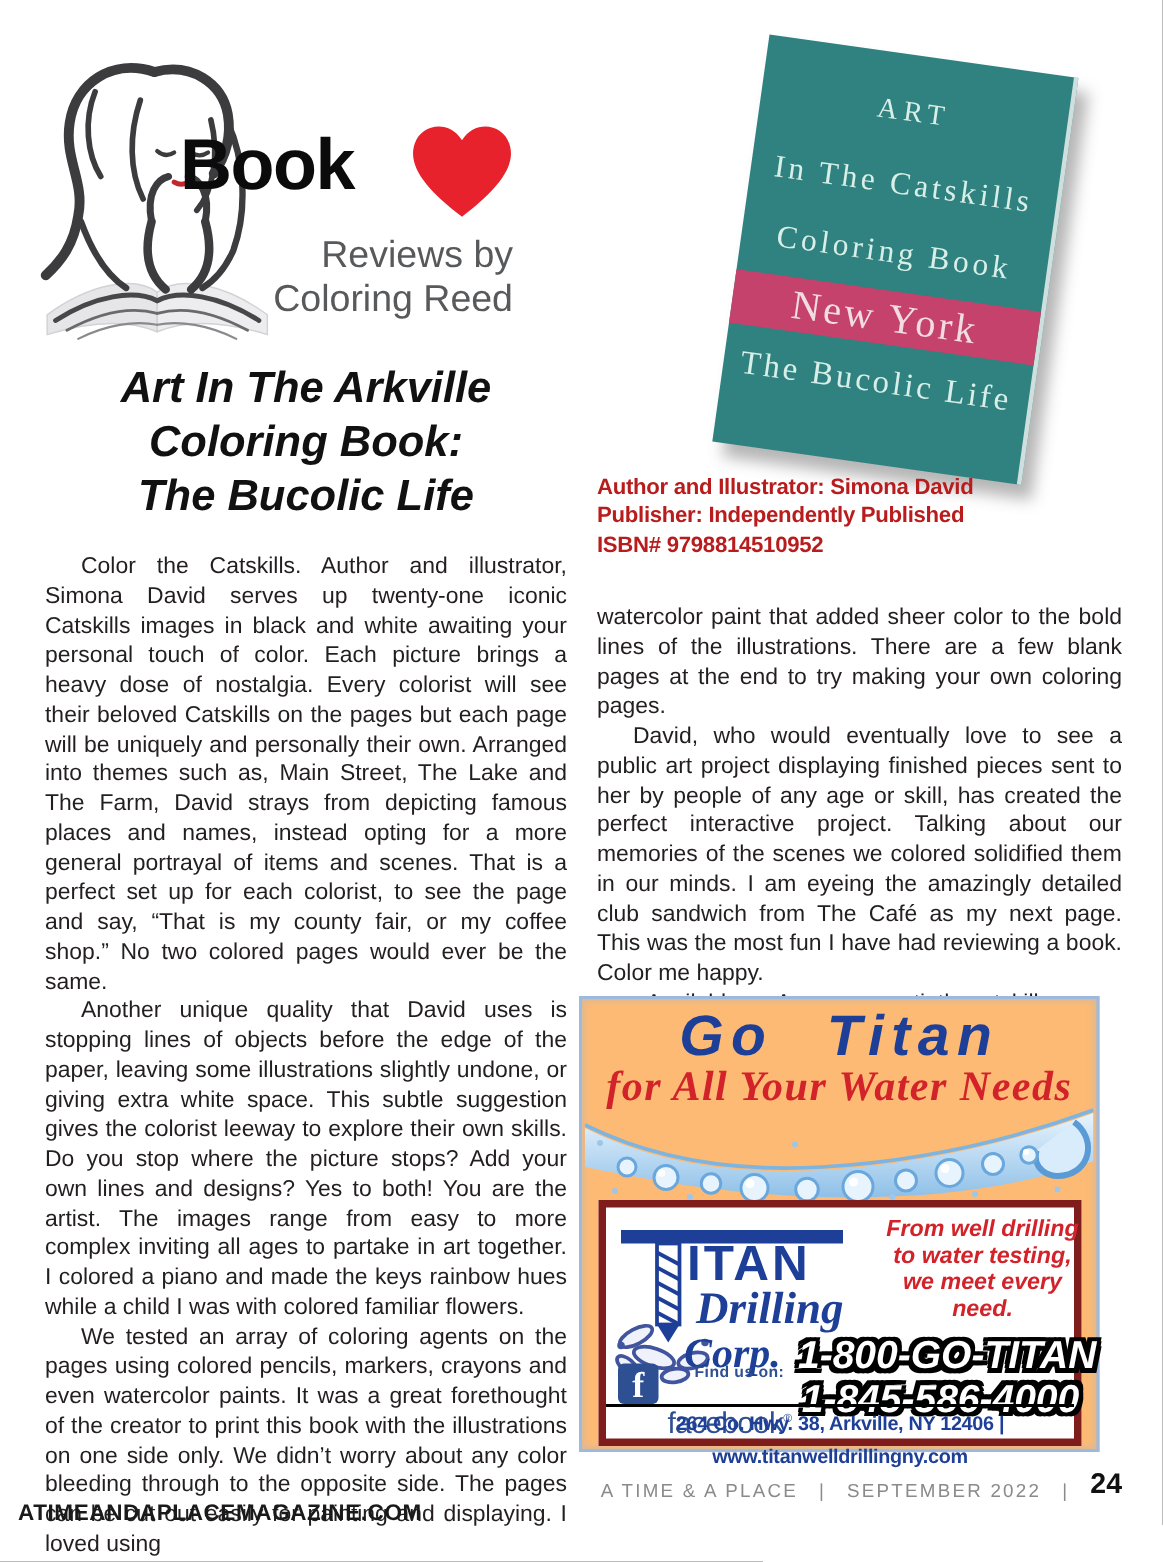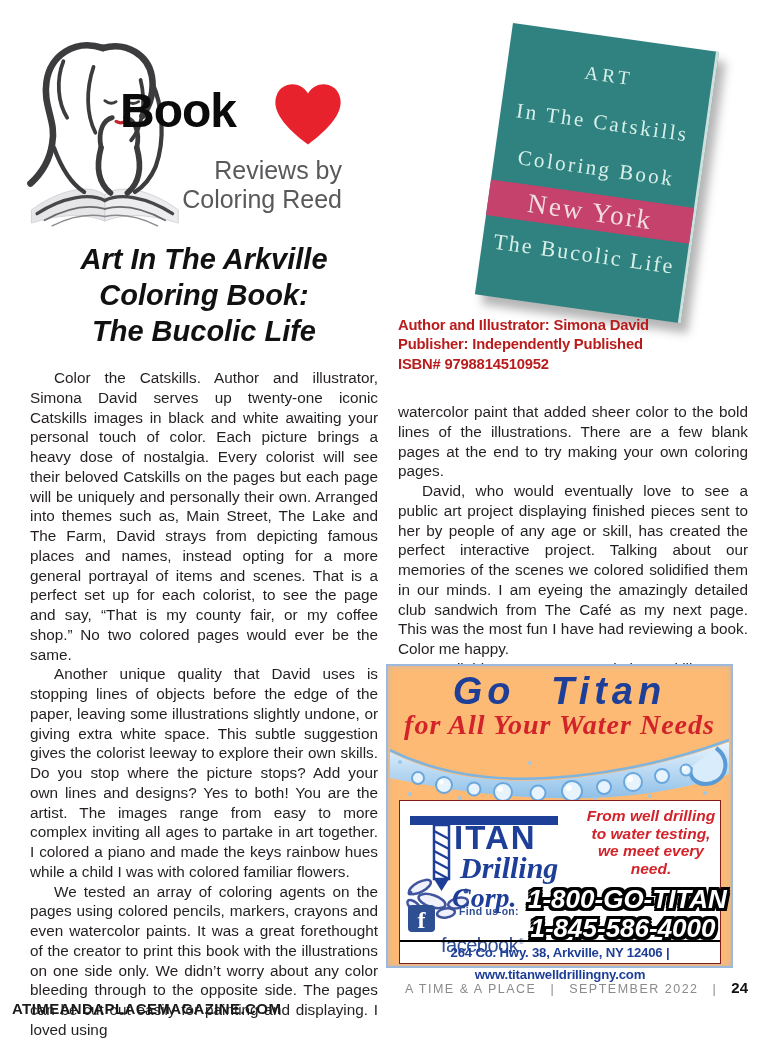--- a/index.html
+++ b/index.html
@@ -70,21 +70,21 @@
     color:var(--ad-blue);letter-spacing:5px;word-spacing:20px;
   }
   .ad-script{
     margin-top:-4px;text-align:center;
     font-family:"Liberation Serif",serif;font-style:italic;font-weight:bold;
     font-size:28px;color:var(--ad-red);letter-spacing:1px;
   }
   .ad-wave{position:absolute;left:2px;top:72px;width:339px;height:64px;}
   .ad-box{
     position:absolute;left:11px;top:134px;width:322px;height:164px;
-    background:#fff;border:1px solid #7f1d1d;
+    background:#fff;border:5px solid #7f1d1d;
   }
   .titan-logo{position:absolute;left:4px;top:0px;}
   .fb-row{position:absolute;left:8px;top:104px;display:flex;align-items:flex-start;gap:6px;}
   .fb-icon{
     width:27px;height:27px;background:var(--fb-blue);border-radius:4px;
     color:#fff;font-weight:bold;font-size:24px;text-align:center;line-height:30px;
     font-family:"Liberation Serif",serif;
   }
   .fb-text .findus{font-size:10.5px;font-weight:bold;color:var(--fb-blue);letter-spacing:.3px;margin-left:18px;}
   .fb-text .fbword{font-size:20px;font-weight:normal;color:var(--fb-blue);letter-spacing:-.5px;line-height:18px;margin-top:16px;}
@@ -107,21 +107,21 @@
   }
   
   .footer-left{
     position:absolute;left:12px;top:1000px;
     font-size:15px;font-weight:800;letter-spacing:.4px;color:#1A1A1A;
   }
   .footer-right{
     position:absolute;right:27px;top:979px;display:flex;align-items:flex-end;gap:14px;
     font-size:12.5px;letter-spacing:1.5px;color:var(--footer-gray);
   }
-  .footer-right .pagenum{font-size:15px;font-weight:bold;color:#111;letter-spacing:0;}
+  .footer-right .pagenum{font-size:19px;font-weight:bold;color:#111;letter-spacing:0;}
 </style>
 </head>
 <body>
 
 <div class="page">
 
   <svg class="logo-woman" width="160" height="208" viewBox="0 0 170 215">
 
     <path d="M10,186 C40,164 72,158 88,170 L88,198 C64,188 36,192 10,200 Z" fill="#E6E6E9" stroke="#D2D2D6" stroke-width="1"></path>
     <path d="M166,186 C136,164 104,158 88,170 L88,198 C112,188 140,192 166,200 Z" fill="#EDEDEF" stroke="#D2D2D6" stroke-width="1"></path>

